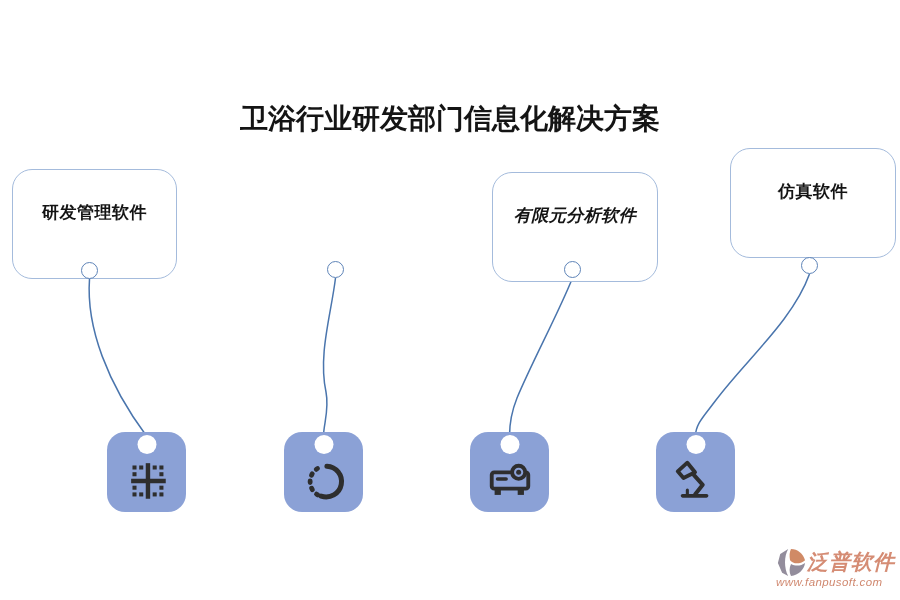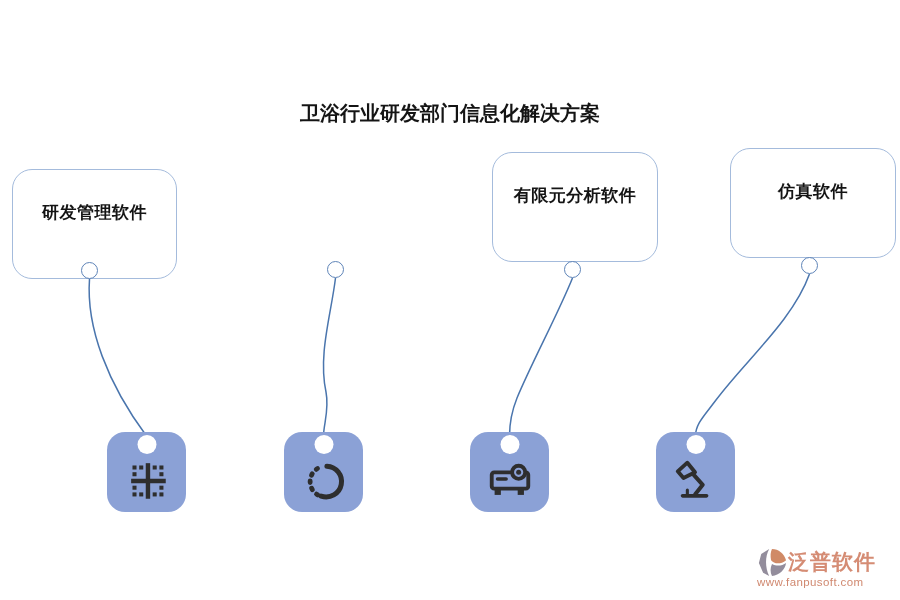--- a/index.html
+++ b/index.html
@@ -10,21 +10,21 @@
     position: relative;
     overflow: hidden;
   }
   .canvas { position: absolute; inset: 0; }
 
   .title {
     position: absolute;
     top: 100px; left: 0; width: 900px;
     margin: 0;
     text-align: center;
-    font-size: 20px;
+    font-size: 28px;
     font-weight: 700;
     color: #141414;
   }
 
   .connectors {
     position: absolute; left: 0; top: 0;
     width: 900px; height: 600px;
     pointer-events: none;
   }
 
@@ -38,21 +38,21 @@
     align-items: center;
     justify-content: center;
     padding-bottom: 24px;
     font-size: 17px;
     font-weight: 700;
     color: #141414;
     letter-spacing: 0.5px;
   }
   .box-1 { left: 12px;  top: 169px; width: 165px; height: 110px; }
   .box-2 { left: 255px; top: 170px; width: 164px; height: 109px; }
-  .box-3 { left: 492px; top: 152px; width: 166px; height: 110px; }
+  .box-3 { left: 492px; top: 172px; width: 166px; height: 110px; font-style: italic; }
   .box-4 { left: 730px; top: 148px; width: 166px; height: 110px; }
 
   .port {
     position: absolute;
     box-sizing: border-box;
     width: 17px; height: 17px;
     border: 1.5px solid #5e84b8;
     border-radius: 50%;
     background: #ffffff;
   }
@@ -83,22 +83,23 @@
   }
   .glyph {
     position: absolute;
     left: 50%; top: 23px;
     transform: translateX(-50%);
     width: 50px; height: 50px;
   }
 
   .logo {
     position: absolute;
-    left: 757px; top: 546px;
+    left: 776px; top: 546px;
     color: #d58c74;
+    font-style: italic;
   }
   .logo-row { display: flex; align-items: center; gap: 1px; }
   .logo-mark { width: 30px; height: 32px; flex: 0 0 auto; }
   .logo-name {
     font-size: 21px;
     font-weight: 700;
     letter-spacing: 1px;
     color: #d58c74;
     white-space: nowrap;
   }

